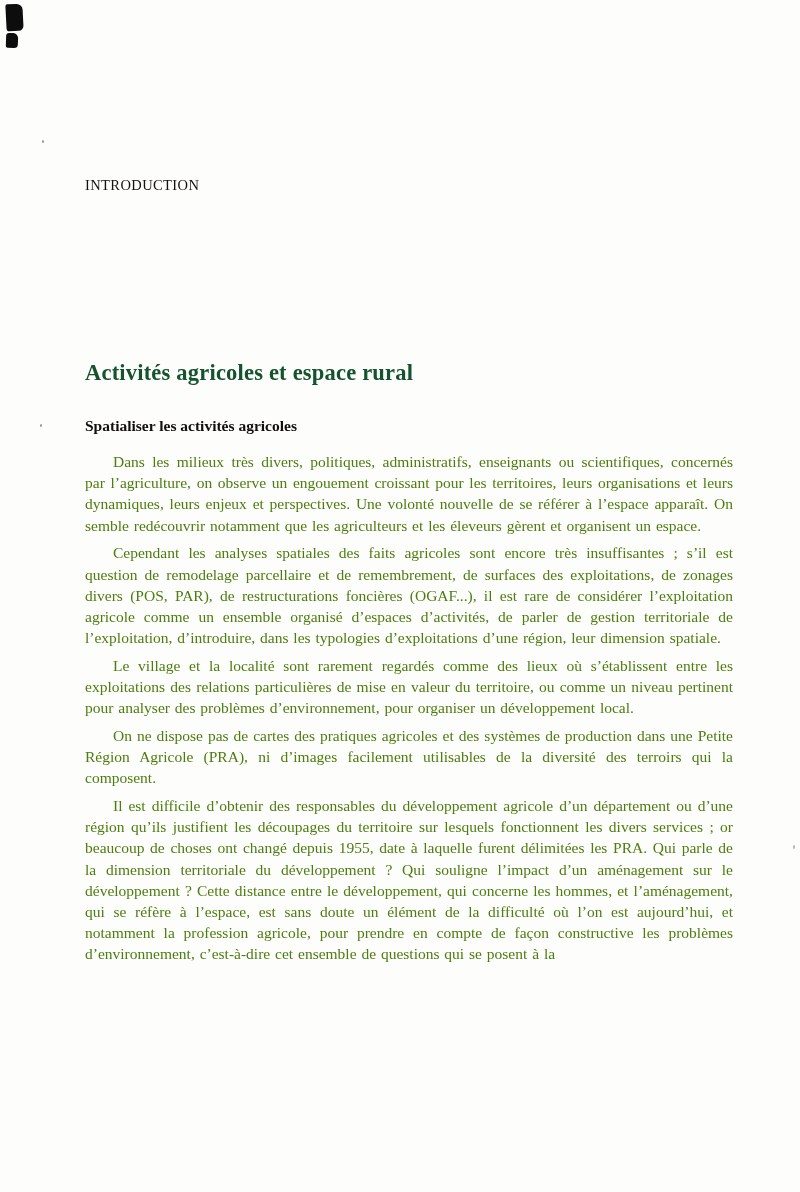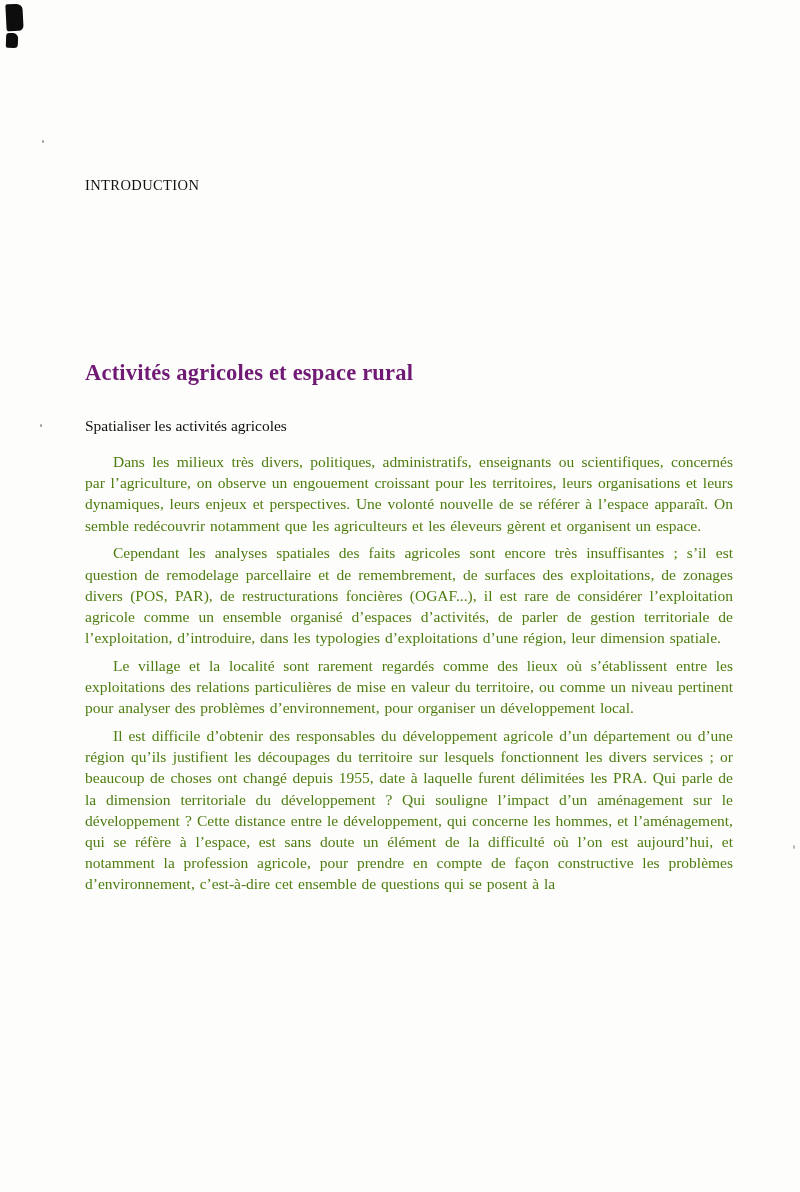--- a/index.html
+++ b/index.html
@@ -51,29 +51,29 @@
     color: #14120f;
   }
   .page-title {
     position: absolute;
     left: 85px;
     top: 360px;
     margin: 0;
     font-size: 22.5px;
     font-weight: bold;
     letter-spacing: 0.2px;
-    color: #701a75;
+    color: #14532d;
   }
   .section-subtitle {
     position: absolute;
     left: 85px;
     top: 417px;
     margin: 0;
     font-size: 15.5px;
-    font-weight: normal;
+    font-weight: bold;
     color: #12100d;
   }
   .body-text {
     position: absolute;
     left: 85px;
     top: 451px;
     width: 648px;
     font-size: 15.5px;
     line-height: 21.2px;
     text-align: justify;
@@ -99,16 +99,17 @@
   <div class="chapter-header">INTRODUCTION</div>
 
   <h1 class="page-title">Activités agricoles et espace rural</h1>
 
   <h2 class="section-subtitle">Spatialiser les activités agricoles</h2>
 
   <div class="body-text">
     <p>Dans les milieux très divers, politiques, administratifs, enseignants ou scientifiques, concernés par l’agriculture, on observe un engouement croissant pour les territoires, leurs organisations et leurs dynamiques, leurs enjeux et perspectives. Une volonté nouvelle de se référer à l’espace apparaît. On semble redécouvrir notamment que les agriculteurs et les éleveurs gèrent et organisent un espace.</p>
     <p>Cependant les analyses spatiales des faits agricoles sont encore très insuffisantes ; s’il est question de remodelage parcellaire et de remembrement, de surfaces des exploitations, de zonages divers (POS, PAR), de restructurations foncières (OGAF...), il est rare de considérer l’exploitation agricole comme un ensemble organisé d’espaces d’activités, de parler de gestion territoriale de l’exploitation, d’introduire, dans les typologies d’exploitations d’une région, leur dimension spatiale.</p>
     <p>Le village et la localité sont rarement regardés comme des lieux où s’établissent entre les exploitations des relations particulières de mise en valeur du territoire, ou comme un niveau pertinent pour analyser des problèmes d’environnement, pour organiser un développement local.</p>
+    <p>On ne dispose pas de cartes des pratiques agricoles et des systèmes de production dans une Petite Région Agricole (PRA), ni d’images facilement utilisables de la diversité des terroirs qui la composent.</p>
     <p>Il est difficile d’obtenir des responsables du développement agricole d’un département ou d’une région qu’ils justifient les découpages du territoire sur lesquels fonctionnent les divers services ; or beaucoup de choses ont changé depuis 1955, date à laquelle furent délimitées les PRA. Qui parle de la dimension territoriale du développement ? Qui souligne l’impact d’un aménagement sur le développement ? Cette distance entre le développement, qui concerne les hommes, et l’aménagement, qui se réfère à l’espace, est sans doute un élément de la difficulté où l’on est aujourd’hui, et notamment la profession agricole, pour prendre en compte de façon constructive les problèmes d’environnement, c’est-à-dire cet ensemble de questions qui se posent à la</p>
   </div>
 
 </div>
 
 </body></html>

